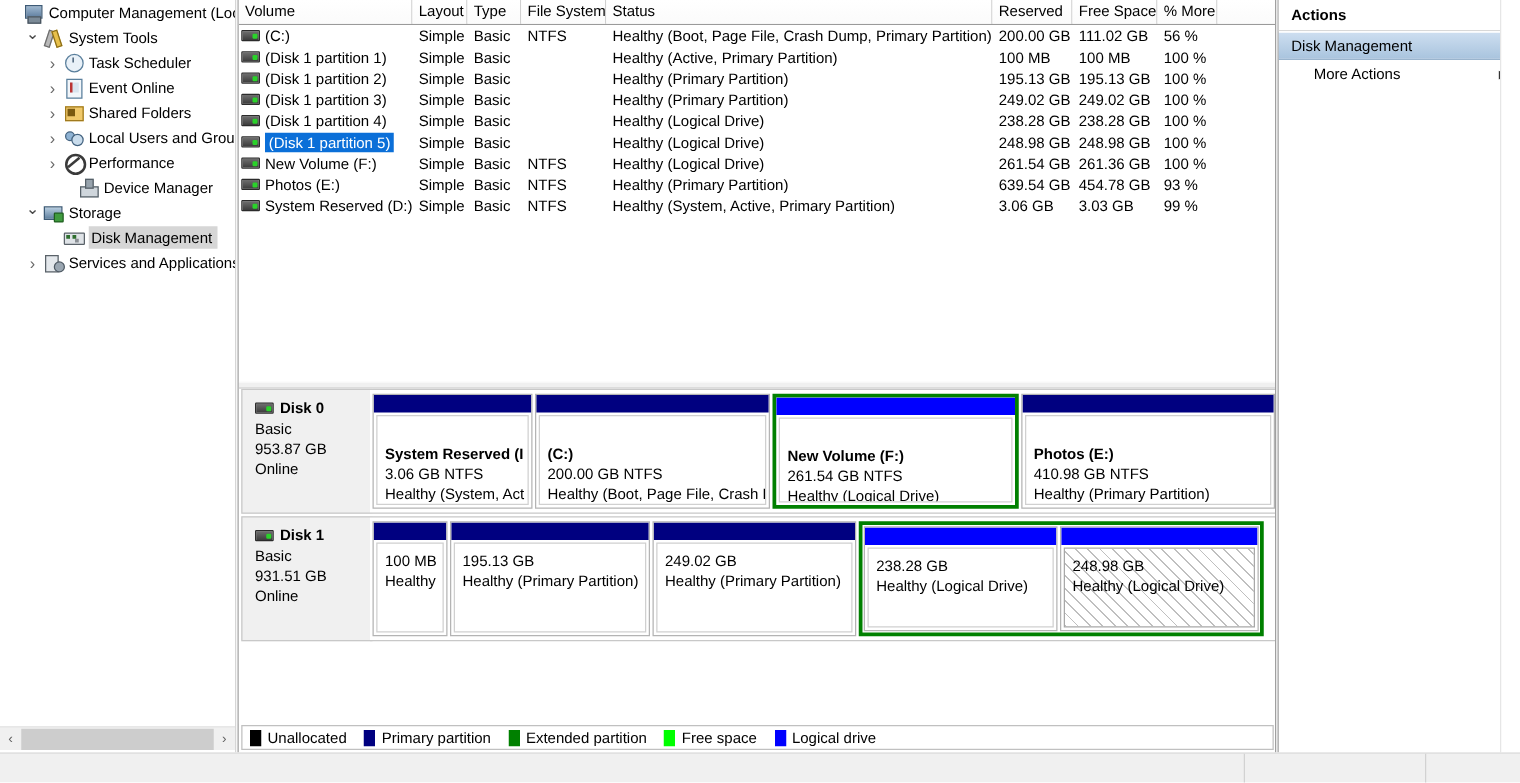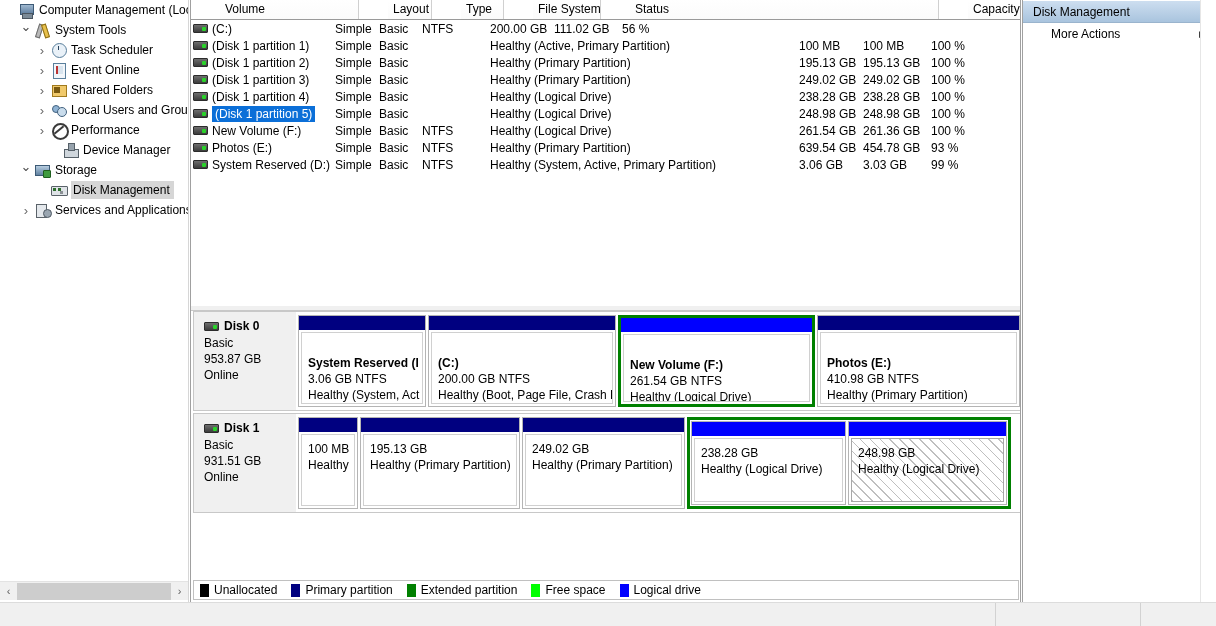--- a/index.html
+++ b/index.html
@@ -97,21 +97,20 @@
     display: flex; height: 20px; width: 831px;
     background: #ffffff;
     border-bottom: 1px solid #9a9a9a;
   }
   #vol-header .hcell {
     border-right: 1px solid #d0d0d0;
     padding: 2px 0 0 5px;
     font-size: 12px; line-height: 15px;
     color: #000; white-space: nowrap; overflow: hidden;
     background: linear-gradient(#ffffff,#fbfbfb);
-    margin-left: 29px;
   }
   .vol-row { display: flex; height: 17px; align-items: center; white-space: nowrap; }
   .vol-cell { padding-left: 5px; font-size: 12px; line-height: 16px; overflow: hidden; white-space: nowrap; }
   .volname-wrap { display: flex; align-items: center; padding-left: 2px; }
   .drive-ic {
     width: 15px; height: 9px; margin-right: 4px; flex: 0 0 15px;
     background: linear-gradient(#6e6e6e,#3c3c3c);
     border: 1px solid #2b2b2b; border-radius: 1px; position: relative;
   }
   .drive-ic::after { content:""; position:absolute; left:8px; top:2px; width:4px; height:4px;
@@ -281,34 +280,35 @@
 
   <div id="center">
 
     <div id="vol-list">
       <div id="vol-header">
           <div class="hcell" style="width: 139px; flex: 0 0 139px;">Volume</div>
           <div class="hcell" style="width: 44px; flex: 0 0 44px;">Layout</div>
           <div class="hcell" style="width: 43px; flex: 0 0 43px;">Type</div>
           <div class="hcell" style="width: 68px; flex: 0 0 68px;">File System</div>
           <div class="hcell" style="width: 309px; flex: 0 0 309px;">Status</div>
-          <div class="hcell" style="width: 64px; flex: 0 0 64px;">Capacity</div>
+          <div class="hcell" style="width: 64px; flex: 0 0 64px;">Reserved</div>
           <div class="hcell" style="width: 68px; flex: 0 0 68px;">Free Space</div>
           <div class="hcell" style="width: 48px; flex: 0 0 48px;">% More</div>
           <div class="hcell" style="width: 48px; flex: 0 0 48px;"></div>
         </div>
       <div id="vol-rows">
           <div class="vol-row">
             <div class="vol-cell volname-wrap" style="width: 139px; flex: 0 0 139px; padding-left: 2px;">
               <span class="drive-ic"></span>
               <span class="vol-name-txt">(C:)</span>
             </div>
             <div class="vol-cell" style="width: 44px; flex: 0 0 44px;">Simple</div>
             <div class="vol-cell" style="width: 43px; flex: 0 0 43px;">Basic</div>
             <div class="vol-cell" style="width: 68px; flex: 0 0 68px;">NTFS</div>
+            <div class="vol-cell" style="width: 309px; flex: 0 0 309px;">Healthy (Boot, Page File, Crash Dump, Primary Partition)</div>
             <div class="vol-cell" style="width: 64px; flex: 0 0 64px;">200.00 GB</div>
             <div class="vol-cell" style="width: 68px; flex: 0 0 68px;">111.02 GB</div>
             <div class="vol-cell" style="width: 48px; flex: 0 0 48px;">56 %</div>
           </div>
           <div class="vol-row">
             <div class="vol-cell volname-wrap" style="width: 139px; flex: 0 0 139px; padding-left: 2px;">
               <span class="drive-ic"></span>
               <span class="vol-name-txt">(Disk 1 partition 1)</span>
             </div>
             <div class="vol-cell" style="width: 44px; flex: 0 0 44px;">Simple</div>
@@ -545,20 +545,21 @@
           <span>Free space</span>
         </div>
         <div class="lg-item">
           <span class="lg-sw" style="background: rgb(0, 0, 255);"></span>
           <span>Logical drive</span>
         </div>
       </div>
   </div>
 
   <div id="actions">
+    <div id="actions-title">Actions</div>
     <div id="act-group">
       <span>Disk Management</span>
       <span class="collapse">▲</span>
     </div>
     <div id="act-items">
         <div class="act-item">
           <span>More Actions</span>
           <span class="submenu">▶</span>
         </div>
       </div>

